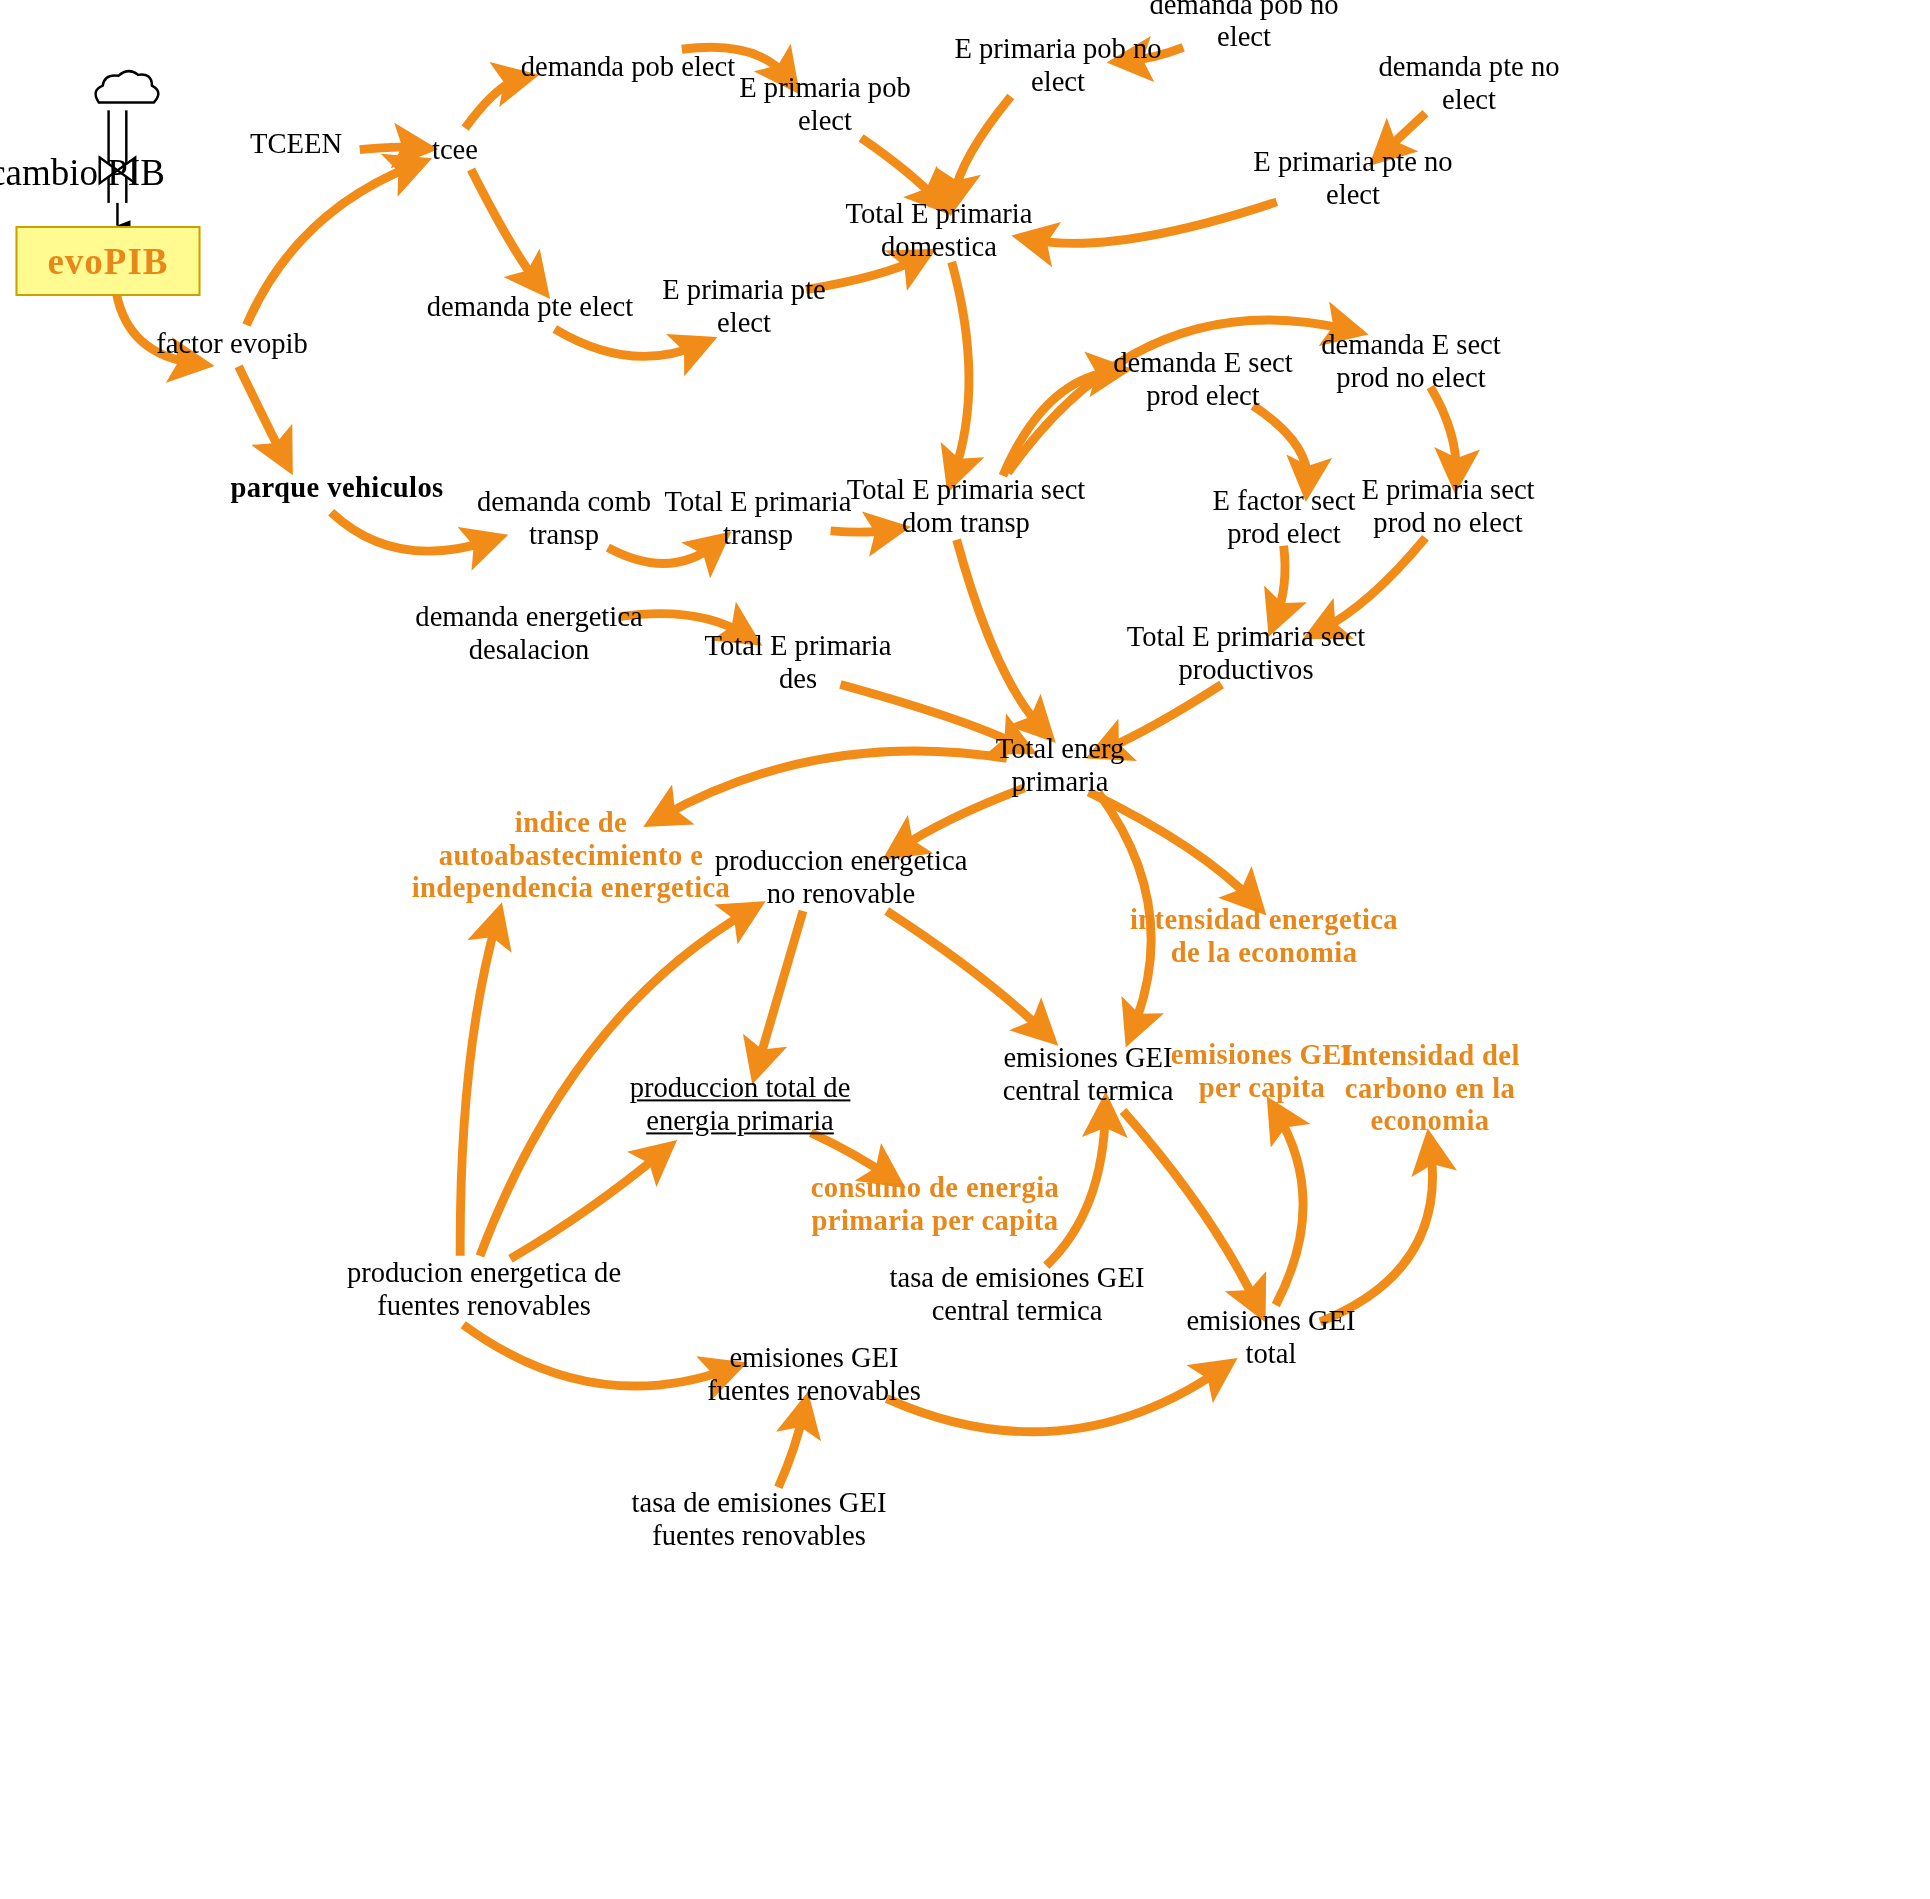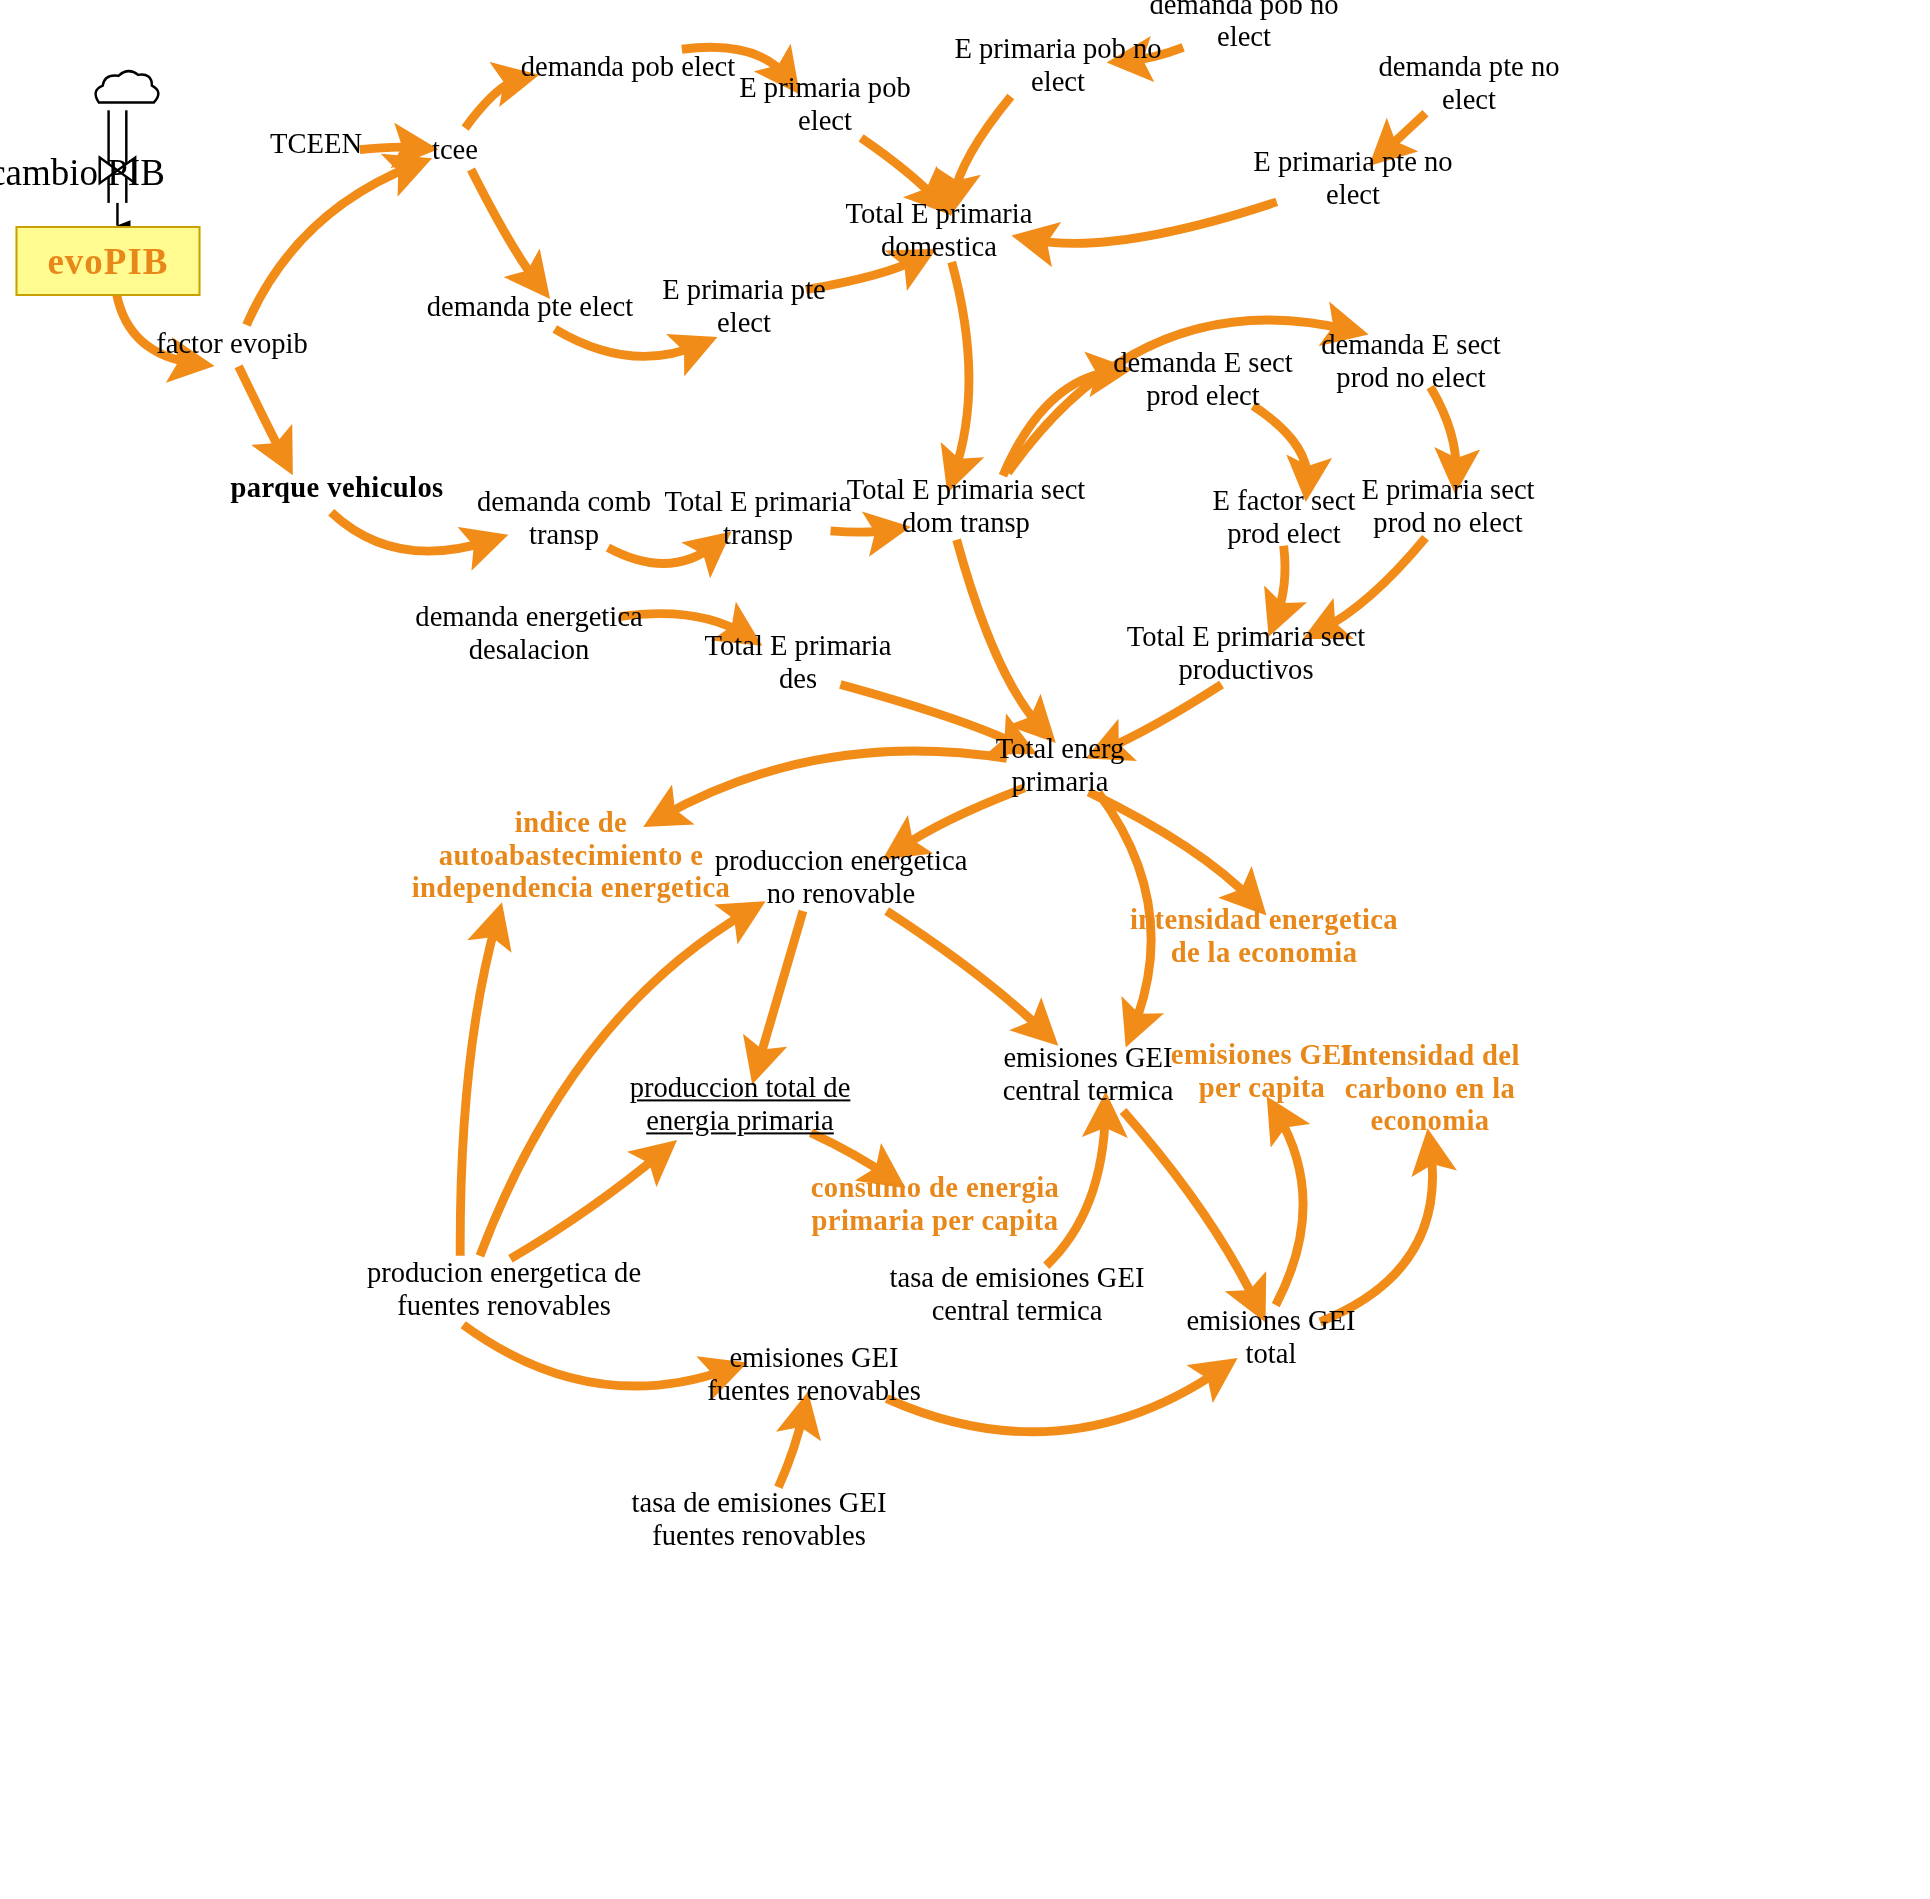--- a/index.html
+++ b/index.html
@@ -163,21 +163,21 @@
       <path d="M100,104 q-8,-12 4,-17 q2,-12 16,-10 q10,-9 20,-1 q14,-2 14,11 q12,6 2,17 z" stroke-width="2.5" fill="#ffffff"></path>
     </g>
   </svg>
 
   <div class="stock" style="left:108px;top:261px;width:185px;height:70px;">
     <span>evoPIB</span>
   </div>
 
   <div class="flowlabel" style="left:77px;top:172px;">cambio PIB</div>
 
-  <div class="node" style="left:316px;top:144px;">TCEEN</div>
+  <div class="node" style="left:296px;top:144px;">TCEEN</div>
 
   <div class="node" style="left:455px;top:150px;">tcee</div>
 
   <div class="node" style="left:628px;top:67px;">demanda pob elect</div>
 
   <div class="node" style="left:825px;top:105px;">E primaria pob
 elect</div>
 
   <div class="node" style="left:1244px;top:21.7px;">demanda pob no
 elect</div>
@@ -255,21 +255,21 @@
   <div class="node ind" style="left:1430px;top:1089px;">Intensidad del
 carbono en la
 economia</div>
 
   <div class="node" style="left:740px;top:1105px;text-decoration:underline;">produccion total de
 energia primaria</div>
 
   <div class="node ind" style="left:935px;top:1205px;">consumo de energia
 primaria per capita</div>
 
-  <div class="node" style="left:504px;top:1290px;">producion energetica de
+  <div class="node" style="left:484px;top:1290px;">producion energetica de
 fuentes renovables</div>
 
   <div class="node" style="left:1017px;top:1295px;">tasa de emisiones GEI
 central termica</div>
 
   <div class="node" style="left:1271px;top:1338px;">emisiones GEI
 total</div>
 
   <div class="node" style="left:814px;top:1375px;">emisiones GEI
 fuentes renovables</div>

